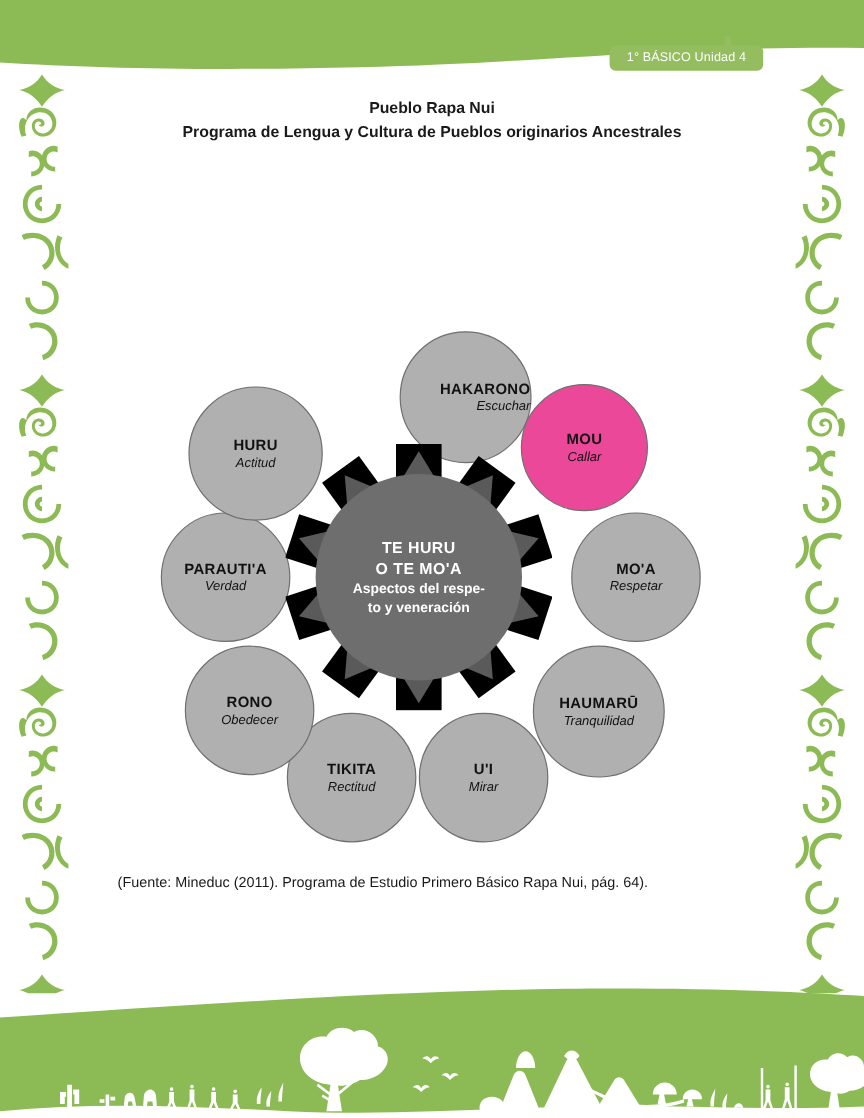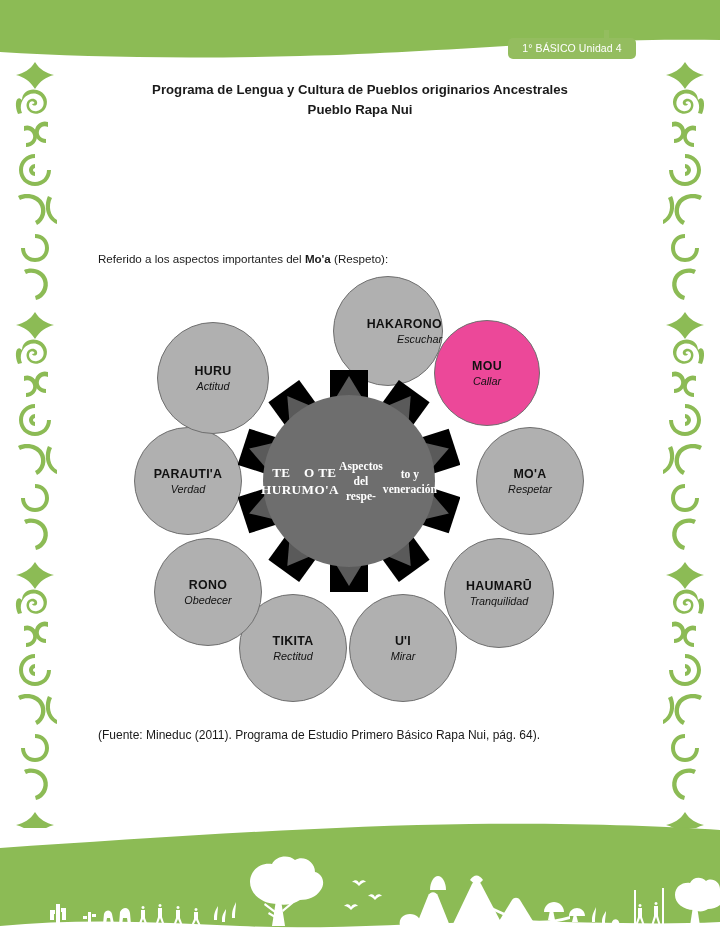--- a/index.html
+++ b/index.html
@@ -146,27 +146,26 @@
     line-height: 14px;
   }
 
   .hub-core {
     position: absolute;
     left: 129px; top: 119px;
     width: 172px; height: 172px;
     border-radius: 50%;
     background: #6e6e6e;
     display: flex;
-    flex-direction: row;
+    flex-direction: column;
     align-items: center;
     justify-content: center;
     text-align: center;
     color: #ffffff;
     z-index: 3;
-    font-family: Liberation Serif, serif;
   }
   .hub-core .h-head {
     font-size: 13.2px;
     font-weight: bold;
     line-height: 17px;
     letter-spacing: .4px;
   }
   .hub-core .h-sub {
     font-size: 11.6px;
     font-weight: bold;
@@ -237,26 +236,25 @@
         <g transform="translate(0,750)">
           <path d="M23,6 C28,14 34,17 42,19 C34,21 28,25 23,33 C18,25 12,21 4,19 C12,17 18,14 23,6 Z"></path>
         </g>
       </g>
     </svg>
   </div>
 
   <div class="sheet">
 
     <div class="doc-title">
+      <div>Pueblo Rapa Nui</div>
       <div>Programa de Lengua y Cultura de Pueblos originarios Ancestrales</div>
-      <div>Pueblo Rapa Nui</div>
     </div>
 
 
-    <div class="intro-line"><span>Referido a los aspectos importantes del </span><b>Mo'a</b><span> (Respeto):</span></div>
 
     <div class="diagram">
 
       <div class="spokes">
         <svg width="222" height="222" viewBox="0 0 222 222">
           <g id="spokegrp">
             <rect x="92" y="0" width="38" height="38" fill="#000000"></rect>
             <polygon points="111,6 128,34 94,34" fill="#5a5a5a"></polygon>
           </g>
           <g transform="rotate(36 111 111)">

